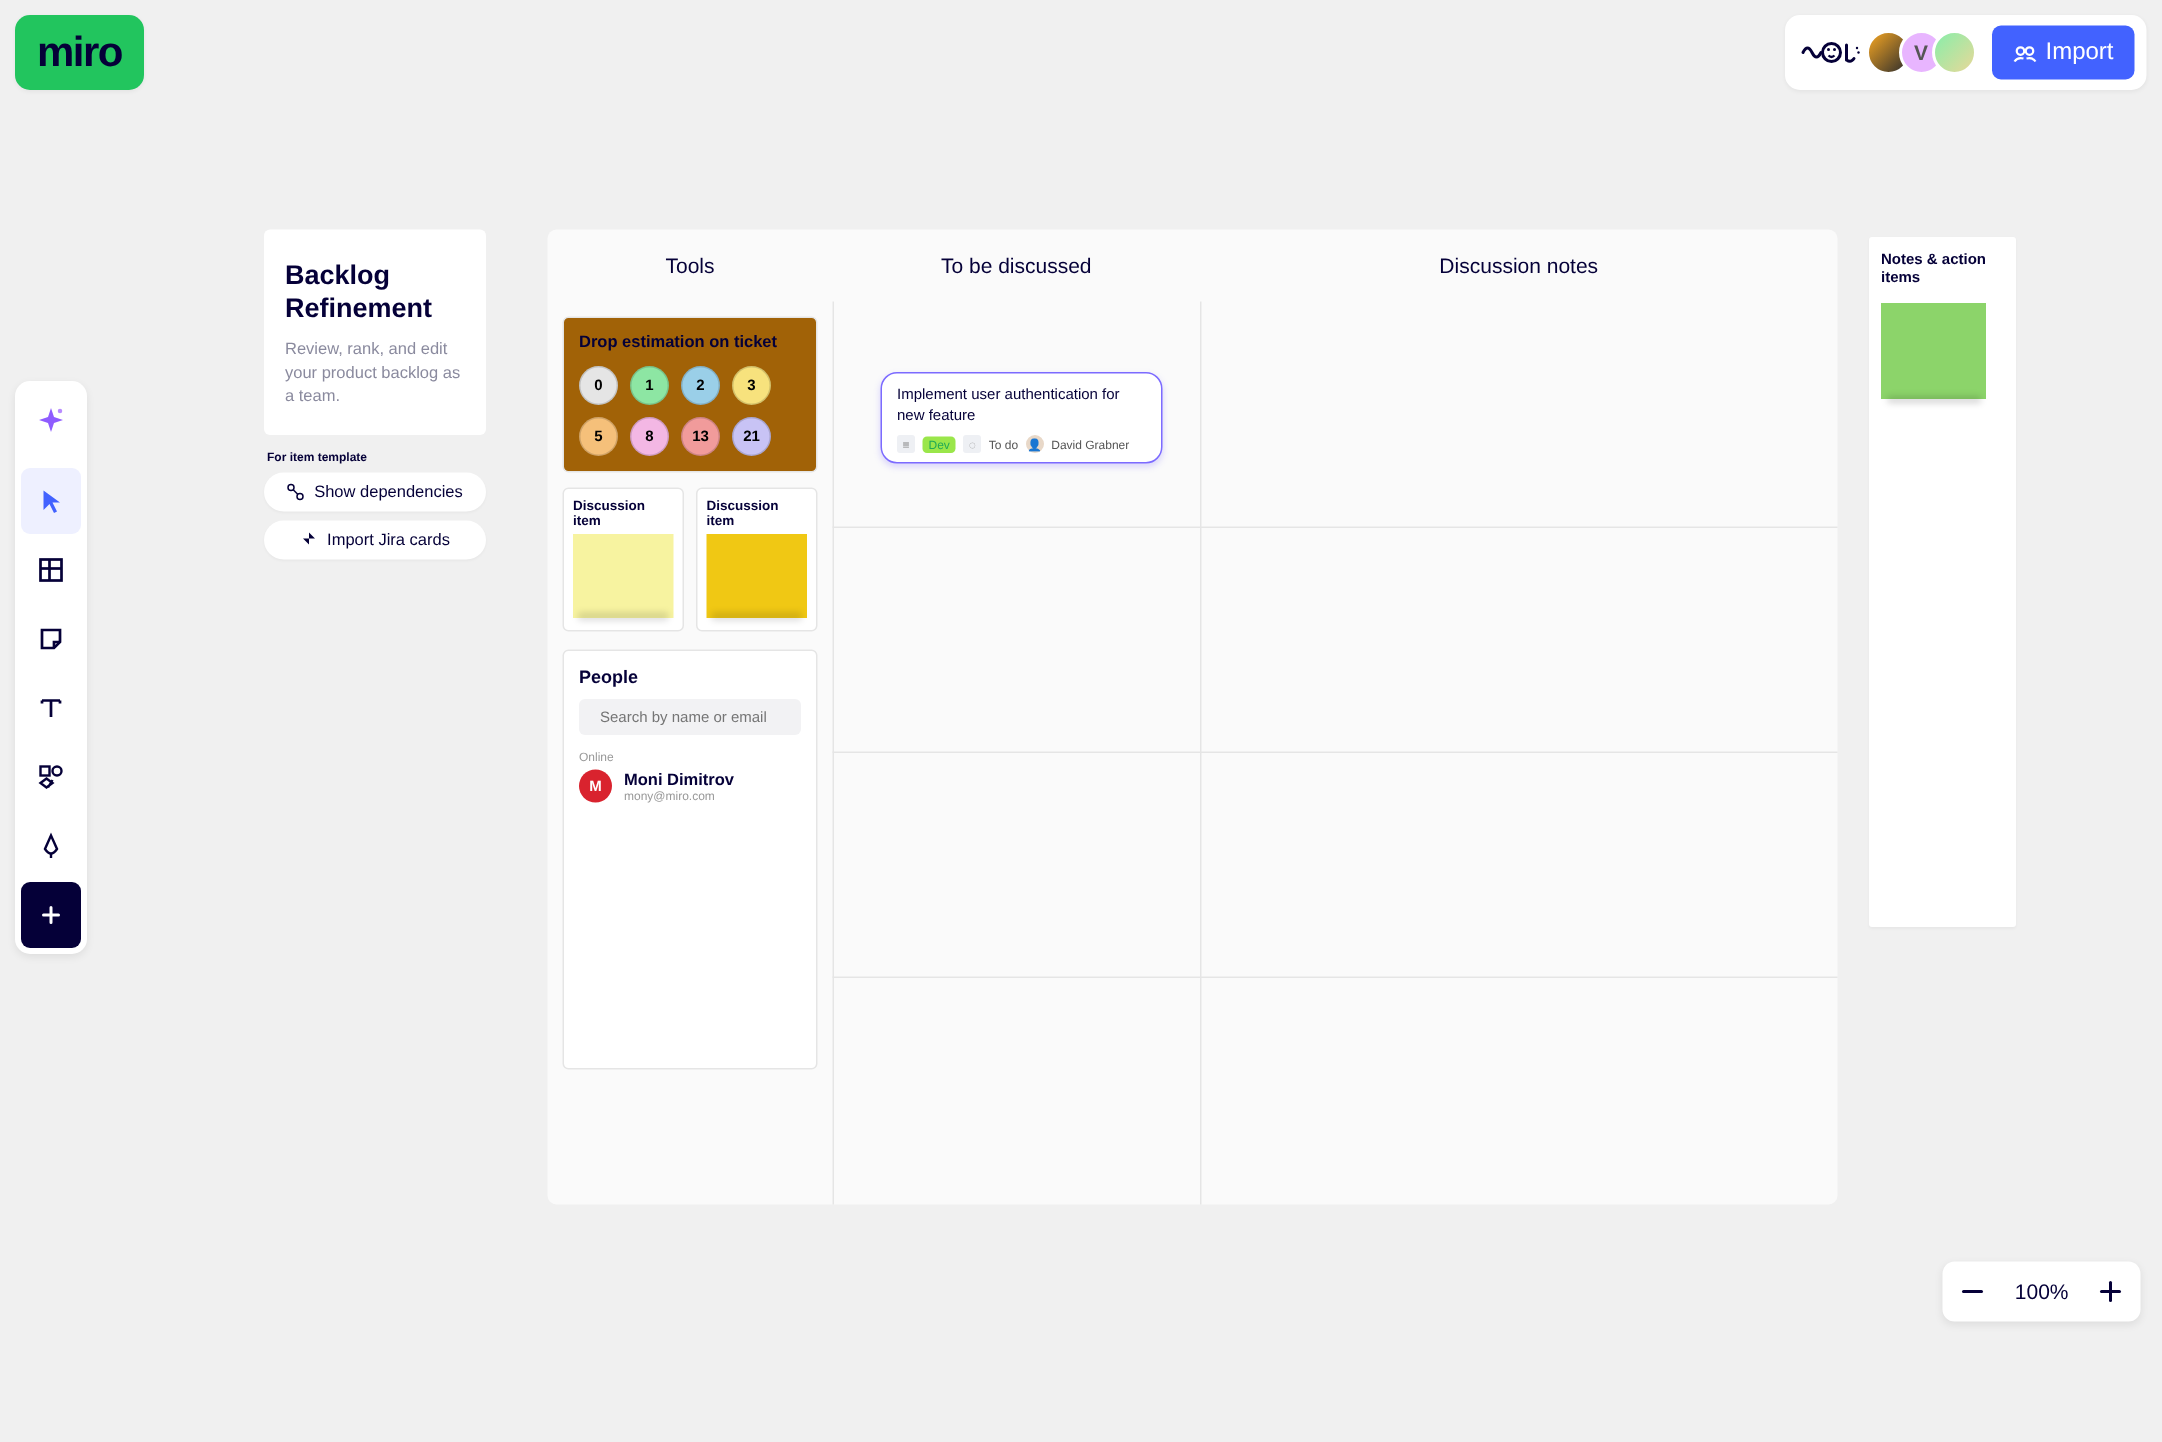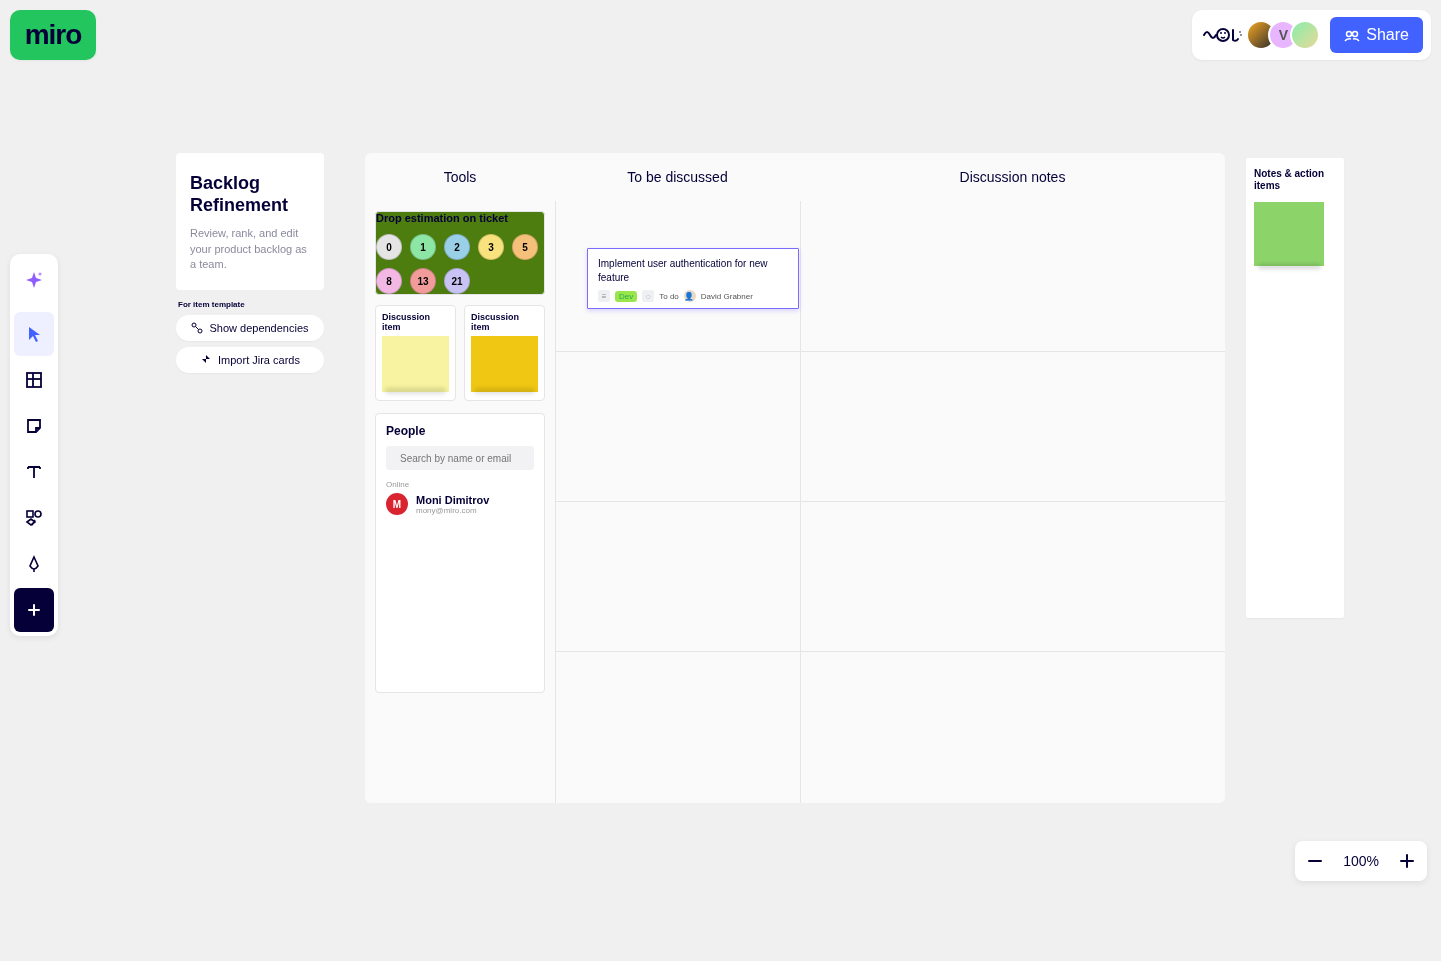--- a/index.html
+++ b/index.html
@@ -141,22 +141,22 @@
   border-left: 1px solid #e5e5e5;
 }
 .col-notes {
   position:absolute; left:435px; top:0; right:0; bottom:0;
   border-left: 1px solid #e5e5e5;
 }
 .row-line { position:absolute; left:190px; right:0; height:1px; background:#e5e5e5; }
 
 
 .tools-card {
-  background:#4d7c0f; border:1px solid #e5e5e5; border-radius:4px;
-  margin: 10px; 
+  background:#a16207; border:1px solid #e5e5e5; border-radius:4px;
+  margin: 10px; padding: 10px;
 }
 .tools-title { font-size: 11px; font-weight:600; color:#050038; margin-bottom:10px; }
 .chips { display:flex; flex-wrap:wrap; gap:8px; }
 .chip {
   width:26px; height:26px; border-radius:50%;
   display:flex; align-items:center; justify-content:center;
   font-size:10px; font-weight:600;
   border: 1px solid rgba(0,0,0,0.15);
 }
 .discussion-row { display:flex; gap:8px; margin:0 10px;justify-content:flex-end; }
@@ -187,24 +187,24 @@
 }
 .ppl-label { font-size:8px; color:#999; margin:10px 0 4px; }
 .person { display:flex; align-items:center; gap:8px; }
 .p-avatar { width:22px; height:22px; border-radius:50%; background:#d9232e; color:#fff; font-size:10px; font-weight:600; display:flex; align-items:center; justify-content:center; }
 .p-name { font-size:11px; font-weight:600; color:#050038; }
 .p-email { font-size:8px; color:#999; }
 
 
 .ticket {
   position:absolute; left:222px; top:95px;
-  width: 212px;
+  width: 188px;
   background:#fff;
   border: 1.5px solid #7c6bff;
-  border-radius:1px;
+  border-radius:11px;
   padding: 8px 10px 6px;
   box-shadow: 0 2px 4px rgba(124,107,255,0.25);
 }
 .ticket-title { font-size:10px; color:#050038; line-height:1.35; }
 .ticket-meta { display:flex; align-items:center; gap:5px; margin-top:6px; }
 .meta-chip { font-size:8px; padding:1px 4px; border-radius:3px; }
 .meta-icon { width:12px; height:12px; border-radius:2px; background:#eef0f4; display:flex; align-items:center; justify-content:center; font-size:8px; color:#888; }
 
 
 .notes-panel {
@@ -260,21 +260,21 @@
     <div class="avatar" style="background:linear-gradient(135deg,#f5a623,#2c2c2c)"></div>
     <div class="avatar" style="background:#e8b5ff">V</div>
     <div class="avatar" style="background:linear-gradient(135deg,#8ea,#e8d898)"></div>
   </div>
   <button class="share-btn">
     <svg width="16" height="16" viewBox="0 0 16 16">
       <circle cx="5" cy="7" r="2.5" fill="none" stroke="#fff" stroke-width="1.5"></circle>
       <circle cx="11" cy="7" r="2.5" fill="none" stroke="#fff" stroke-width="1.5"></circle>
       <path d="M1 14 Q3 11 7 12 M9 12 Q13 11 15 14" stroke="#fff" stroke-width="1.5" fill="none"></path>
     </svg>
-    <span>Share</span>
+    <span>Import</span>
   </button>
 </div>
 
 <div class="toolbar">
   <div class="tool purple">
     <svg width="22" height="22" viewBox="0 0 22 22">
         <path d="M11 3 L13 9 L19 11 L13 13 L11 19 L9 13 L3 11 L9 9 Z" fill="#8f5cff"></path>
         <circle cx="17" cy="5" r="1.5" fill="#b98cff"></circle>
       </svg>
   </div>

